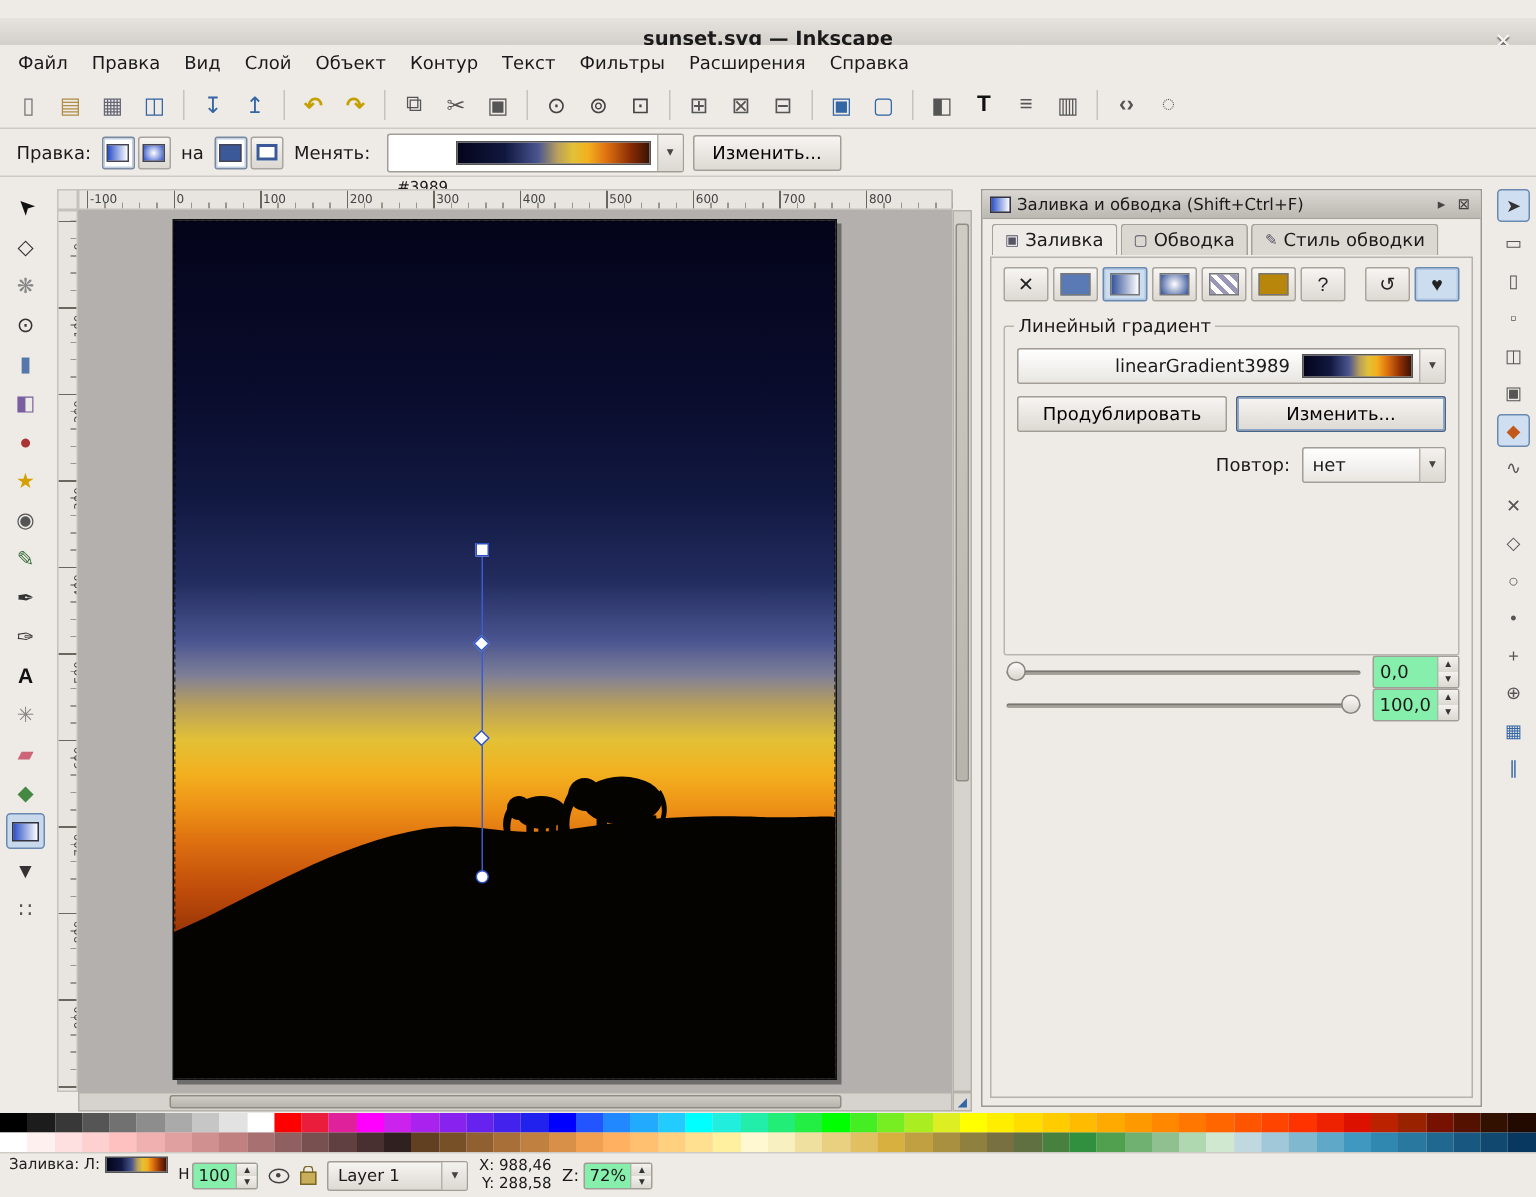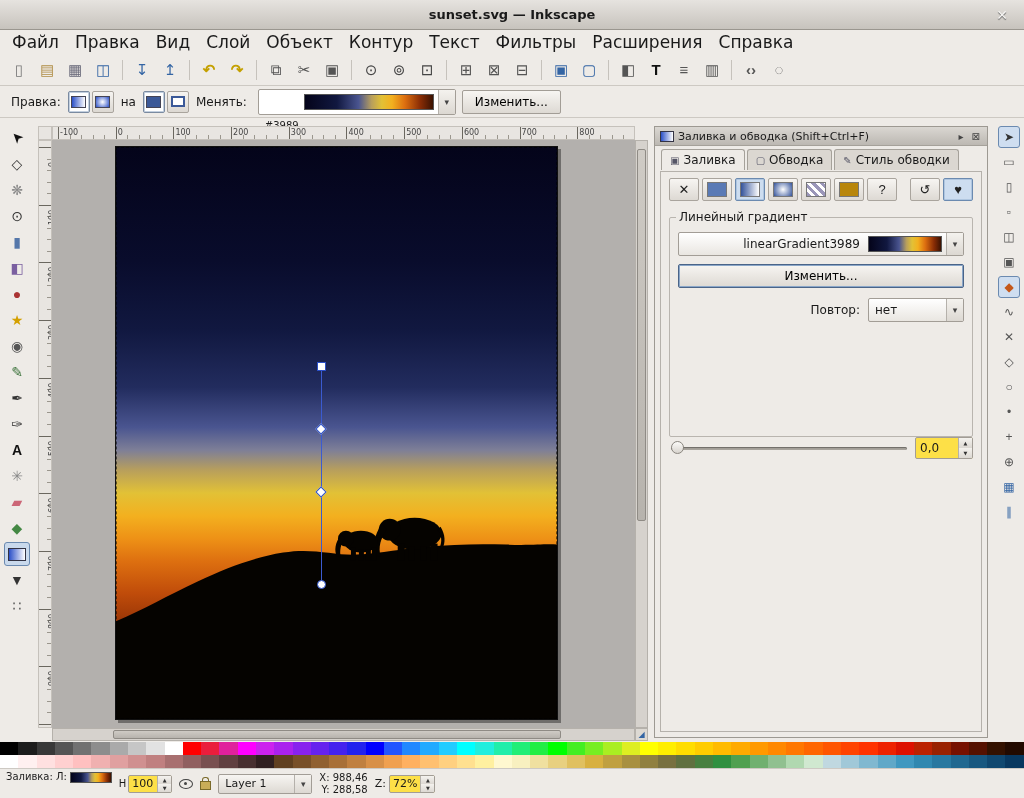--- a/index.html
+++ b/index.html
@@ -1,27 +1,27 @@
 <!DOCTYPE html>
 <html><head>
 <meta charset="utf-8">
 <style>
   html,body{margin:0;padding:0;}
   body{width:1024px;height:798px;position:relative;overflow:hidden;background:#eeebe7;
        font-family:"DejaVu Sans","Liberation Sans",sans-serif;color:#1a1a1a;}
   
-  .titlebar{position:absolute;left:0;top:0;width:100%;height:30px;
+  .titlebar{position:absolute;left:0;top:12px;width:100%;height:30px;
     background:linear-gradient(#e6e3df,#c7c3bd);border-bottom:1px solid #9a968f;
     display:flex;align-items:center;justify-content:center;font-size:13px;font-weight:bold;box-sizing:border-box;}
   .win-close{position:absolute;right:10px;top:7px;border:none;background:transparent;
     color:#f5f4f2;text-shadow:0 1px 1px #555;font-size:14px;line-height:1;cursor:default;}
   
   .menubar{position:absolute;left:0;top:30px;width:100%;height:24px;display:flex;align-items:center;
     padding-left:4px;box-sizing:border-box;background:#eeebe7;}
-  .menu-item{padding:19px 8px;font-size:17px;}
+  .menu-item{padding:19px 8px;font-size:12px;}
   
   .toolbar{position:absolute;left:0;width:100%;display:flex;align-items:center;gap:2px;
     padding:0 6px;box-sizing:border-box;background:#eeebe7;border-bottom:1px solid #cdc9c3;}
   .tb1{top:54px;height:32px;}
   .tb2{top:86px;height:32px;}
   .tbtn{width:26px;height:26px;border:1px solid transparent;border-radius:3px;background:transparent;
     display:flex;align-items:center;justify-content:center;padding:0;}
   .tbtn .glyph{font-size:15px;display:inline-block;}
   .tsep{width:1px;height:20px;background:#c6c2bc;margin:0 4px;}
   .tlabel{font-size:12px;margin:0 5px;}
@@ -117,42 +117,42 @@
   .combo.small{width:96px;justify-content:space-between;}
   .frame-spacer{height:106px;}
   .plabel{font-size:12px;margin:13px 0 3px;}
   .slider-row{display:flex;align-items:center;gap:6px;}
   .slider{flex:1;height:20px;position:relative;}
   .trough{position:absolute;left:2px;right:2px;top:9px;height:3px;background:#a8a49d;border-radius:2px;
     box-shadow:inset 0 1px 1px rgba(0,0,0,.35);}
   .thumb-s{position:absolute;top:3px;width:13px;height:13px;border-radius:50%;
     background:linear-gradient(#fbfaf8,#d8d4ce);border:1px solid #8a867f;box-sizing:border-box;}
   .thumb-s.left{left:2px;} .thumb-s.right{right:2px;}
-  .spin{display:flex;height:22px;border:1px solid #a29d96;background:#fde047;border-radius:2px;box-sizing:border-box;}
+  .spin{display:flex;height:22px;border:1px solid #a29d96;background:#86efac;border-radius:2px;box-sizing:border-box;}
   .spin .val{min-width:34px;padding:0 4px;font-size:12px;display:flex;align-items:center;}
   .spin .arrows{width:13px;display:flex;flex-direction:column;border-left:1px solid #b5b1ab;}
   .spin .arrows span{flex:1;font-size:5px;display:flex;align-items:center;justify-content:center;color:#333;
     background:linear-gradient(#f4f2ee,#dcd8d2);}
   .spin.tiny{height:18px;} .spin.tiny .val{min-width:22px;font-size:11px;padding:0 3px;}
   
   .snapbar{position:absolute;left:996px;top:122px;width:26px;height:620px;display:flex;flex-direction:column;
     align-items:center;gap:3px;padding-top:4px;box-sizing:border-box;background:#eeebe7;}
   .snapbtn{width:22px;height:22px;border:1px solid transparent;border-radius:3px;background:transparent;
     display:flex;align-items:center;justify-content:center;padding:0;}
   .snapbtn .glyph{font-size:12px;}
   .snapbtn.active{background:#cfdef0;border-color:#6b8ab0;}
   
   .palette{position:absolute;left:0;top:742px;width:100%;height:26px;background:#d9d5d0;}
   .prow{display:flex;height:13px;width:100%;}
   .swatch{flex:1;height:100%;}
   
   .statusbar{position:absolute;left:0;top:768px;width:100%;height:30px;display:flex;align-items:center;
     gap:7px;padding:0 6px;box-sizing:border-box;background:#eeebe7;border-top:1px solid #cdc9c3;}
   .fs-block{font-size:10px;line-height:1.25;}
-  .fs-line{display:flex;align-items:center;gap:3px;margin-top:39px;}
+  .fs-line{display:flex;align-items:flex-start;gap:3px;margin-top:39px;}
   .fs-lab{color:#222;}
   .fs-chip{width:40px;height:9px;border:1px solid #555;display:inline-block;}
   .fs-none{color:#555;font-style:italic;}
   .op-spin{display:flex;align-items:center;gap:2px;font-size:10px;}
   .mini{display:inline-block;}
   .eye{width:12px;height:8px;border:1px solid #444;border-radius:50%;position:relative;display:inline-block;}
   .eye::after{content:"";position:absolute;left:4px;top:2px;width:3px;height:3px;background:#444;border-radius:50%;}
   .lock{width:9px;height:7px;background:#c9ad58;border:1px solid #7a6a2a;position:relative;display:inline-block;margin-top:4px;}
   .lock::before{content:"";position:absolute;left:1px;top:-5px;width:5px;height:4px;border:1px solid #7a6a2a;
     border-bottom:none;border-radius:3px 3px 0 0;}
@@ -477,38 +477,52 @@
     </div>
     <div class="frame">
       <span class="frame-label">Линейный градиент</span>
       <div class="combo wide">
         <span class="spacer"></span>
         <span>linearGradient3989</span>
         <span class="gchip big" style="background: linear-gradient(90deg, rgb(4, 4, 26) 0%, rgb(17, 24, 64) 25%, rgb(74, 85, 144) 42%, rgb(184, 159, 92) 52%, rgb(226, 193, 54) 60%, rgb(243, 176, 31) 68%, rgb(221, 111, 16) 78%, rgb(138, 45, 5) 90%, rgb(58, 18, 2) 100%);"></span>
         <span class="arrow">▾</span>
       </div>
       <div class="btn-row">
+        <button class="btn">Продублировать</button>
         <button class="btn focus">Изменить...</button>
       </div>
       <div class="repeat-row">
         <span>Повтор:</span>
         <div class="combo small">
           <span>нет</span>
           <span class="arrow">▾</span>
         </div>
       </div>
       <div class="frame-spacer"></div>
     </div>
     <div class="slider-row">
       <div class="slider">
         <div class="trough"></div>
         <div class="thumb-s left"></div>
       </div>
       <div class="spin">
         <span class="val">0,0</span>
+        <span class="arrows">
+          <span>▲</span>
+          <span>▼</span>
+        </span>
+      </div>
+    </div>
+    <div class="slider-row">
+      <div class="slider">
+        <div class="trough"></div>
+        <div class="thumb-s right"></div>
+      </div>
+      <div class="spin">
+        <span class="val">100,0</span>
         <span class="arrows">
           <span>▲</span>
           <span>▼</span>
         </span>
       </div>
     </div>
   </div>
 </div>
 
 <div class="snapbar">

